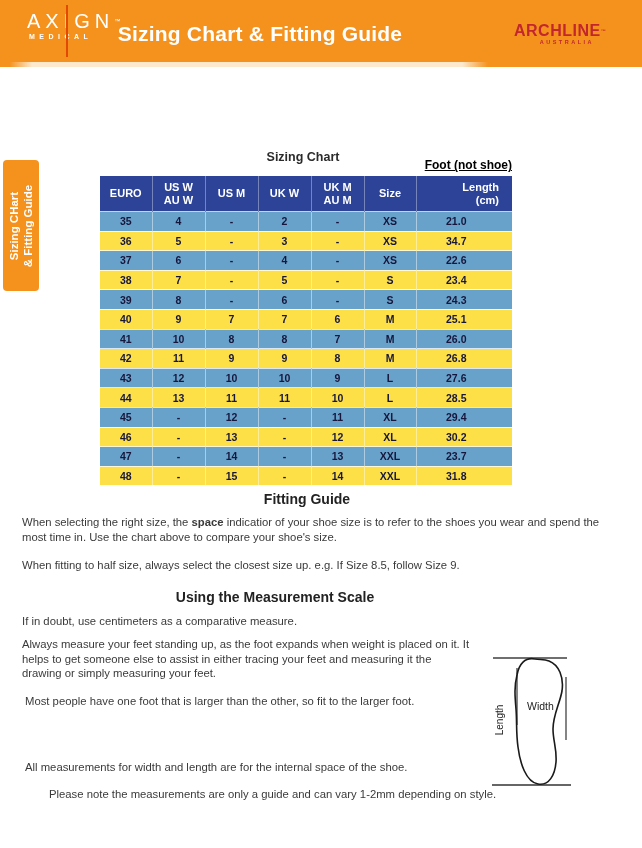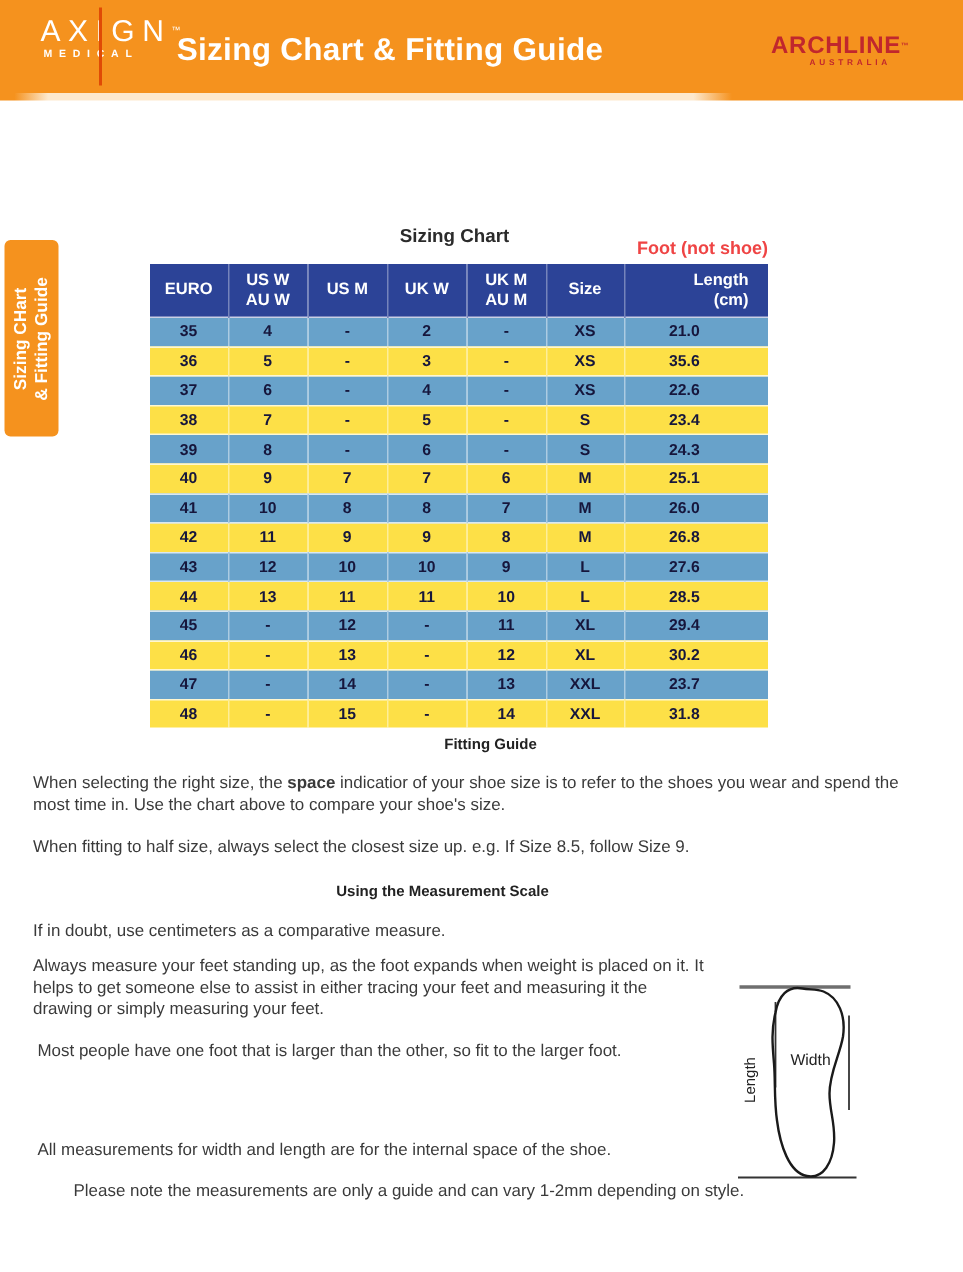--- a/index.html
+++ b/index.html
@@ -24,37 +24,37 @@
   .partner-tm{font-size:5px;vertical-align:top;}
   .partner-sub{font-size:5.5px;font-weight:bold;letter-spacing:2.5px;margin-top:0px;}
   
   .side-tab{position:absolute;left:3px;top:160px;width:36px;height:131px;background:#F5921E;border-radius:4px;}
   .side-tab-text{position:absolute;left:50%;top:50%;transform:translate(-50%,-50%) rotate(-90deg);
     color:#fff;font-size:11.5px;font-weight:bold;text-align:center;line-height:14px;white-space:nowrap;}
   
   .chart-title{position:absolute;left:303px;top:150px;transform:translateX(-50%);
     font-size:12.5px;font-weight:bold;color:#2b2b2b;}
   .foot-note{position:absolute;left:512px;top:158px;transform:translateX(-100%);
-    font-size:12px;font-weight:bold;color:#ef4444;white-space:nowrap;}
+    font-size:12px;font-weight:bold;color:#000000;white-space:nowrap;text-decoration:underline;}
   table.sizing{position:absolute;left:100px;top:176px;width:412px;border-collapse:collapse;table-layout:fixed;}
   table.sizing th{
     background:#2C4397;color:#fff;font-size:11px;font-weight:bold;height:35px;
     text-align:center;vertical-align:middle;line-height:13px;padding:0;
     border-left:1px solid rgba(255,255,255,0.35);}
   table.sizing th:first-child{border-left:none;}
   table.sizing th:last-child{text-align:right;padding-right:13px;}
   table.sizing td{
     font-size:10.5px;font-weight:bold;color:#16163c;text-align:center;height:18.6px;
     padding:0;border-left:1px solid rgba(255,255,255,0.45);border-top:1px solid rgba(255,255,255,0.75);}
   table.sizing td:first-child{border-left:none;text-align:center;}
   table.sizing td:last-child{text-align:center;padding-right:16px;}
   tr.row-a td{background:#68A2CA;}
   tr.row-b td{background:#fde047;}
   
-  .h2{position:absolute;font-size:10px;font-weight:bold;color:#222;white-space:nowrap;margin-left:20px;}
+  .h2{position:absolute;font-size:14px;font-weight:bold;color:#222;white-space:nowrap;}
   .para{position:absolute;font-size:11.3px;color:#3a3a3a;line-height:14.6px;}
   
   .foot-diagram{position:absolute;left:485px;top:645px;}
 </style>
 </head>
 <body>
 
 <div class="topbar">
   <div class="brand">
     <div class="brand-name"><span>AXIGN</span><span class="brand-tm">™</span></div>
@@ -127,21 +127,21 @@
         <td>XS</td>
         <td>21.0</td>
       </tr>
       <tr class="row-b">
         <td>36</td>
         <td>5</td>
         <td>-</td>
         <td>3</td>
         <td>-</td>
         <td>XS</td>
-        <td>35.6</td>
+        <td>34.7</td>
       </tr>
       <tr class="row-a">
         <td>37</td>
         <td>6</td>
         <td>-</td>
         <td>4</td>
         <td>-</td>
         <td>XS</td>
         <td>22.6</td>
       </tr>

